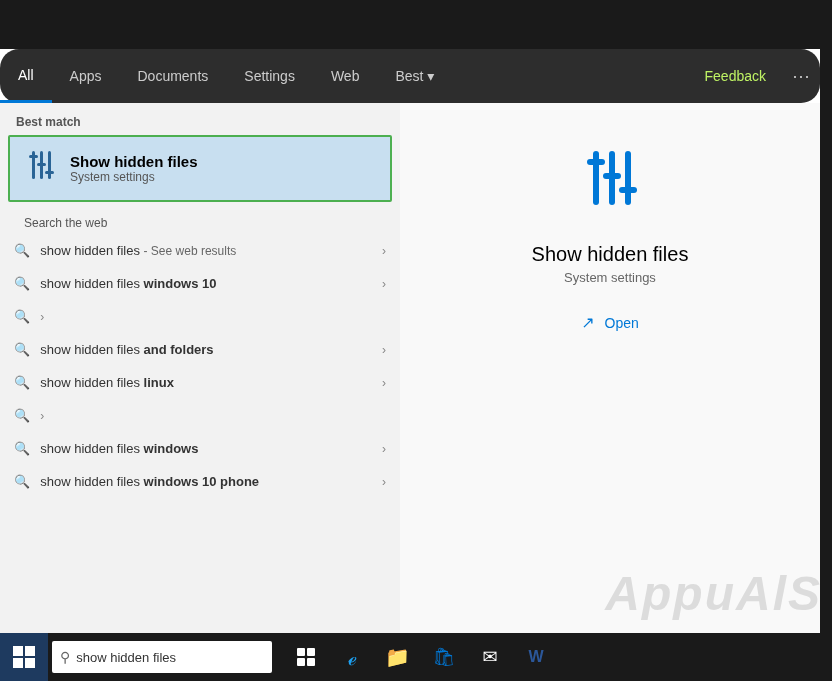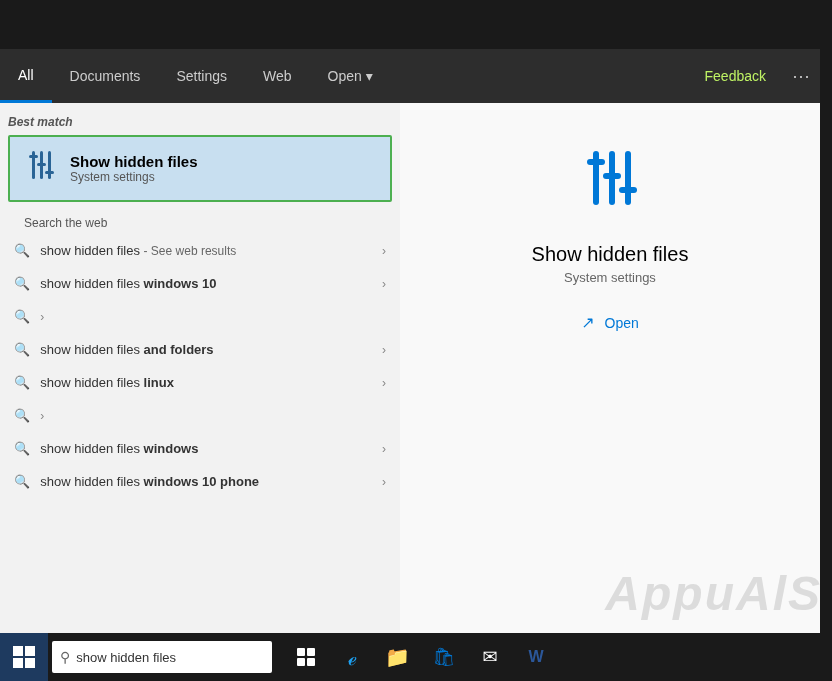--- a/index.html
+++ b/index.html
@@ -49,20 +49,21 @@
       flex-direction: column;
     }
 
     
     .tabs {
       display: flex;
       align-items: center;
       background: #2d2d2d;
       height: 54px;
       padding: 0 0;
+      border-radius: 19px;
     }
     .tab {
       padding: 0 18px;
       height: 54px;
       display: flex; align-items: center;
       color: #ccc;
       font-size: 14px;
       cursor: pointer;
       position: relative;
     }
@@ -87,23 +88,22 @@
       background: #f2f2f2;
       display: flex;
       flex-direction: column;
       overflow-y: auto;
     }
 
     .section-label {
       font-size: 12px;
       color: #555;
       font-weight: 600;
-      padding: 12px 8px 6px;
+      padding: 12px 16px 6px;
       text-transform: none;
-      font-style: italic;
     }
 
     .best-match-item {
       display: flex;
       align-items: center;
       background: #c8dff0;
       border: 2px solid #4caf50;
       margin: 0 8px;
       padding: 10px 12px;
       cursor: pointer;
@@ -208,30 +208,33 @@
 </head>
 <body>
 
 <div class="search-popup">
 
   <div class="tabs">
     <div class="tab active">
       <span>All</span>
     </div>
     <div class="tab">
+      <span>Apps</span>
+    </div>
+    <div class="tab">
       <span>Documents</span>
     </div>
     <div class="tab">
       <span>Settings</span>
     </div>
     <div class="tab">
       <span>Web</span>
     </div>
     <div class="tab tab-more">
-      <span>Open ▾</span>
+      <span>Best ▾</span>
     </div>
     <div class="feedback-tab">
       <span>Feedback</span>
     </div>
     <div class="dots-btn">
       <span>···</span>
     </div>
   </div>
 
   <div class="main-content">

